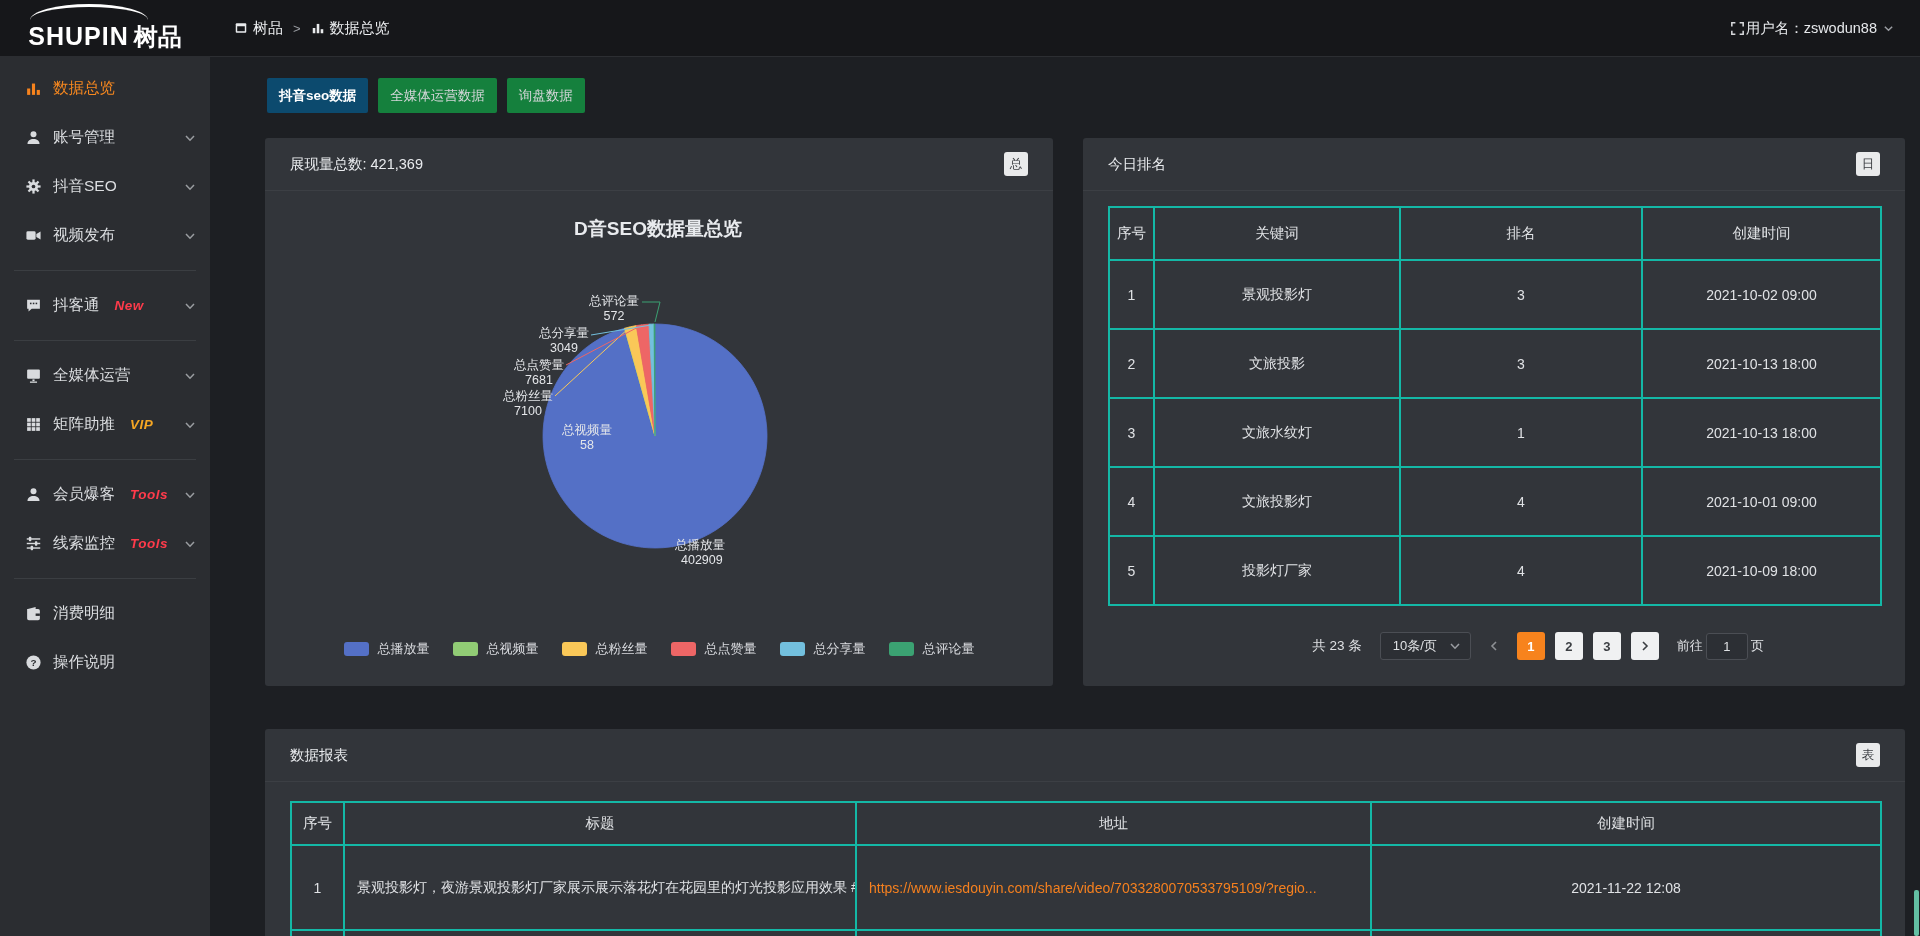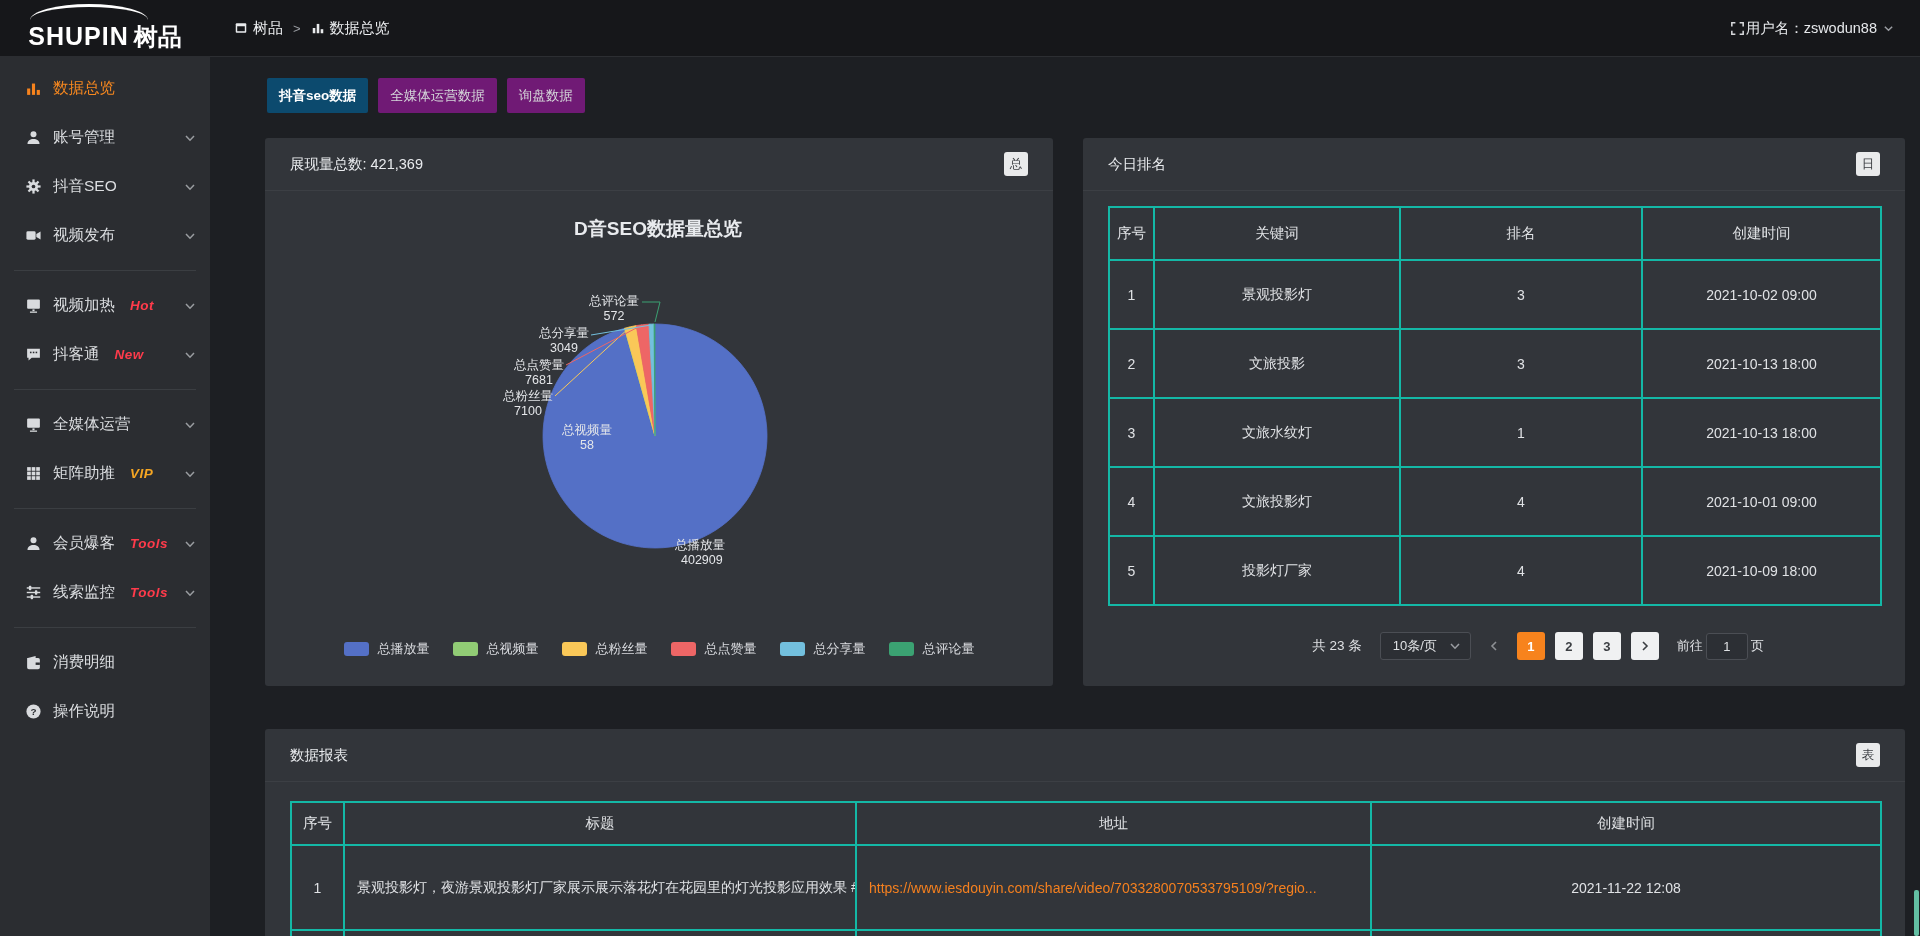--- a/index.html
+++ b/index.html
@@ -26,21 +26,21 @@
   .side-item { height:49px; display:flex; align-items:center; padding:0 14px 0 24px; color:#dcdee1; font-size:15.5px; cursor:pointer; }
   .side-item .s-icon { width:18px; height:18px; margin-right:11px; display:inline-flex; align-items:center; justify-content:center; flex:none; }
   .side-item.active { color:#f7881f; }
   .side-label { white-space:nowrap; }
   .side-badge { font-style:italic; font-weight:bold; font-size:13.5px; margin-left:15px; letter-spacing:.5px; }
   .side-chev { margin-left:auto; color:#9a9da1; display:inline-flex; }
   .side-divider { height:1px; background:#3b3e42; margin:10px 14px; }
   
   .main { position:absolute; left:210px; top:56px; right:0; bottom:0; border-top:1px solid #2c2e32; }
   .tabs { position:absolute; left:57px; top:21px; display:flex; gap:10px; }
-  .tab { height:35px; padding:0 12px; display:flex; align-items:center; background:#701a75; color:#d4d6d9; font-size:13.5px; border-radius:2px; cursor:pointer; }
+  .tab { height:35px; padding:0 12px; display:flex; align-items:center; background:#15803d; color:#d4d6d9; font-size:13.5px; border-radius:2px; cursor:pointer; }
   .tab.active { background:#0c4a6e; color:#fff; font-weight:bold; }
   .panel { position:absolute; background:#32353a; border-radius:3px; }
   #chart-panel  { left:55px;  top:81px;  width:788px;  height:548px; }
   #rank-panel   { left:873px; top:81px;  width:822px;  height:548px; }
   #report-panel { left:55px;  top:672px; width:1640px; height:300px; }
   .panel-header { height:53px; display:flex; align-items:center; padding:0 25px; border-bottom:1px solid #3c3f44; font-size:14.5px; color:#e9ebee; }
   .panel-btn { margin-left:auto; width:24px; height:24px; background:#e9eaeb; color:#3a3d41; border-radius:3px; display:flex; align-items:center; justify-content:center; font-size:12.5px; cursor:pointer; }
   
   #pie-svg { position:absolute; left:0; top:53px; }
   .legend { position:absolute; left:0; top:502px; width:100%; display:flex; justify-content:center; align-items:center; gap:23px; }
@@ -173,36 +173,20 @@
         </svg>
       </span>
       <span class="side-label">视频发布</span>
       <span class="side-chev">
         <svg width="12" height="12" viewBox="0 0 12 12">
           <polyline points="2,4 6,8.2 10,4" fill="none" stroke="currentColor" stroke-width="1.5"></polyline>
         </svg>
       </span>
     </div>
     <div class="side-divider"></div>
-    <div class="side-item">
-      <span class="s-icon">
-        <svg width="17" height="17" viewBox="0 0 24 24" fill="#d9dbde">
-          <rect x="3" y="3.5" width="18" height="13" rx="1.5"></rect>
-          <rect x="10.5" y="17.5" width="3" height="2.5"></rect>
-          <rect x="7" y="20.5" width="10" height="1.8"></rect>
-        </svg>
-      </span>
-      <span class="side-label">视频加热</span>
-      <span class="side-badge" style="color: rgb(255, 59, 75);">Hot</span>
-      <span class="side-chev">
-        <svg width="12" height="12" viewBox="0 0 12 12">
-          <polyline points="2,4 6,8.2 10,4" fill="none" stroke="currentColor" stroke-width="1.5"></polyline>
-        </svg>
-      </span>
-    </div>
     <div class="side-item">
       <span class="s-icon">
         <svg width="17" height="17" viewBox="0 0 24 24" fill="#d9dbde">
           <path d="M3 4h18v12.5H9.5L5 20.5v-4H3z"></path>
           <rect x="7" y="8" width="2.2" height="2.2" fill="#2b2d31"></rect>
           <rect x="11" y="8" width="2.2" height="2.2" fill="#2b2d31"></rect>
           <rect x="15" y="8" width="2.2" height="2.2" fill="#2b2d31"></rect>
         </svg>
       </span>
       <span class="side-label">抖客通</span>

